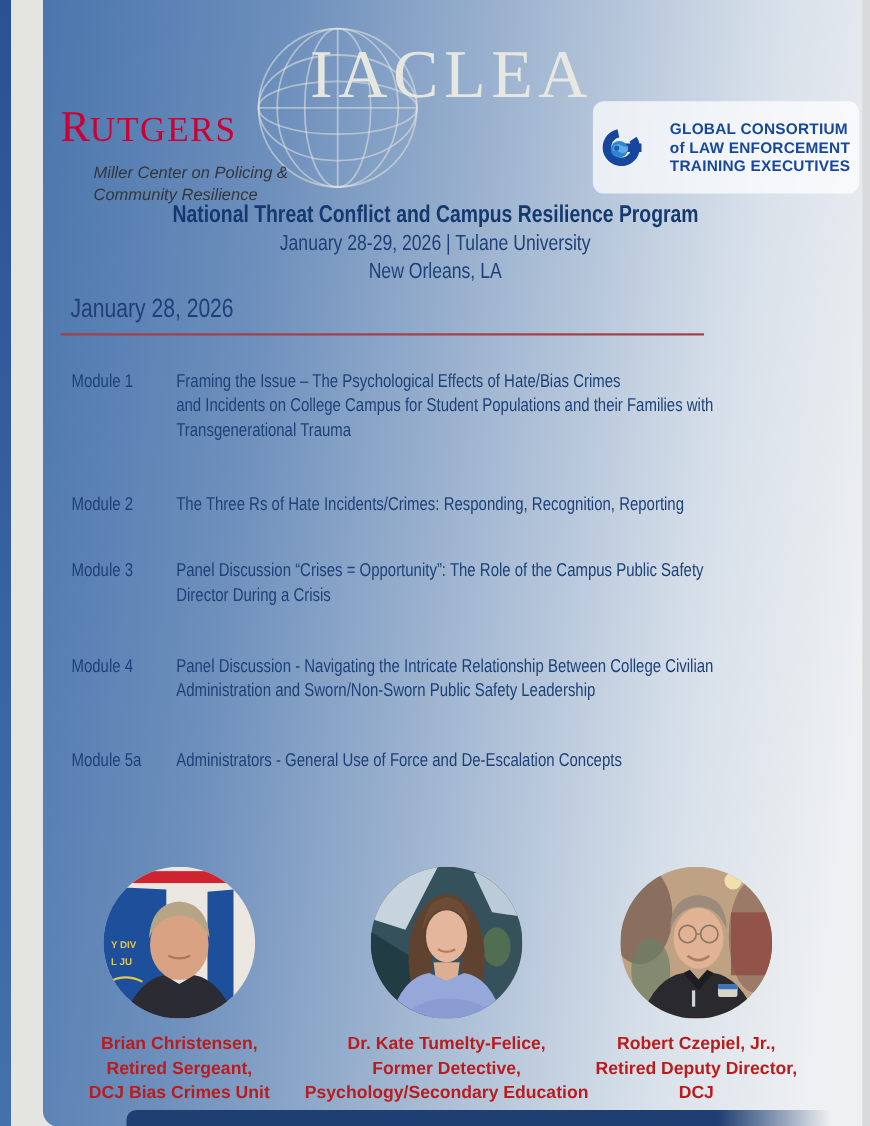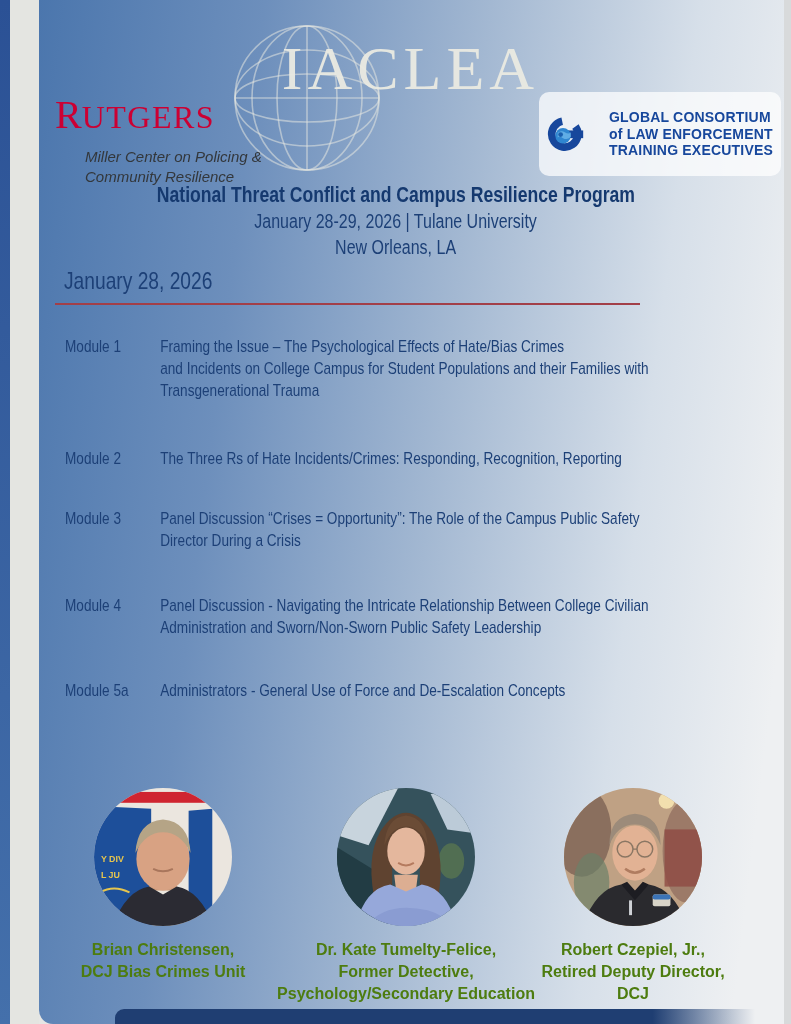--- a/index.html
+++ b/index.html
@@ -71,21 +71,21 @@
   .module-row { display:flex; }
   .module-label { flex:0 0 119px; }
   .module-desc { flex:1; white-space:pre-line; }
   .mb1 { margin-bottom:46px; } .mb2 { margin-bottom:38px; }
   .mb3 { margin-bottom:43px; } .mb4 { margin-bottom:41px; }
 
   
   .speaker { position:absolute; top:788px; width:280px; text-align:center; }
   .sp1 { left:23px; } .sp2 { left:266px;text-align:center; } .sp3 { left:493px;text-align:center; }
   .speaker .photo { width:138px; height:138px; display:block; margin:0 auto; }
-  .caption { margin-top:13px; color:#4d7c0f; font-weight:bold; font-size:16px; line-height:22px; }
+  .caption { margin-top:13px; color:#b91c1c; font-weight:bold; font-size:16px; line-height:22px; }
 </style>
 </head>
 <body>
 
 <div class="page">
   <div class="panel"></div>
   <div class="edge-navy"></div>
   <div class="edge-gray"></div>
   <div class="edge-right"></div>
   <div class="bottom-bar"></div>
@@ -179,20 +179,21 @@
         <path d="M6,106 Q20,98 36,106" stroke="#e6c54e" stroke-width="2" fill="none"></path>
         <path d="M56,92 L84,92 L84,104 L56,104 Z" fill="#c89878"></path>
         <path d="M18,142 Q32,104 56,100 L70,108 L84,100 Q108,104 122,142 Z" fill="#2b2b33"></path>
         <ellipse cx="70" cy="72" rx="27" ry="32" fill="#d8a283"></ellipse>
         <path d="M42,66 Q44,34 70,32 Q96,34 98,66 Q88,45 70,45 Q52,45 42,66 Z" fill="#b5a486"></path>
         <path d="M60,82 Q70,87 80,82" stroke="#a9765c" stroke-width="2" fill="none"></path>
       </g>
     </svg>
     <div class="caption">
       <div>Brian Christensen,</div>
+      <div>Retired Sergeant,</div>
       <div>DCJ Bias Crimes Unit</div>
     </div>
   </div>
 
   <div class="speaker sp2">
     <svg class="photo" viewBox="0 0 140 140">
       <defs>
           <clipPath id="cp2">
             <circle cx="70" cy="70" r="70"></circle>
           </clipPath>

